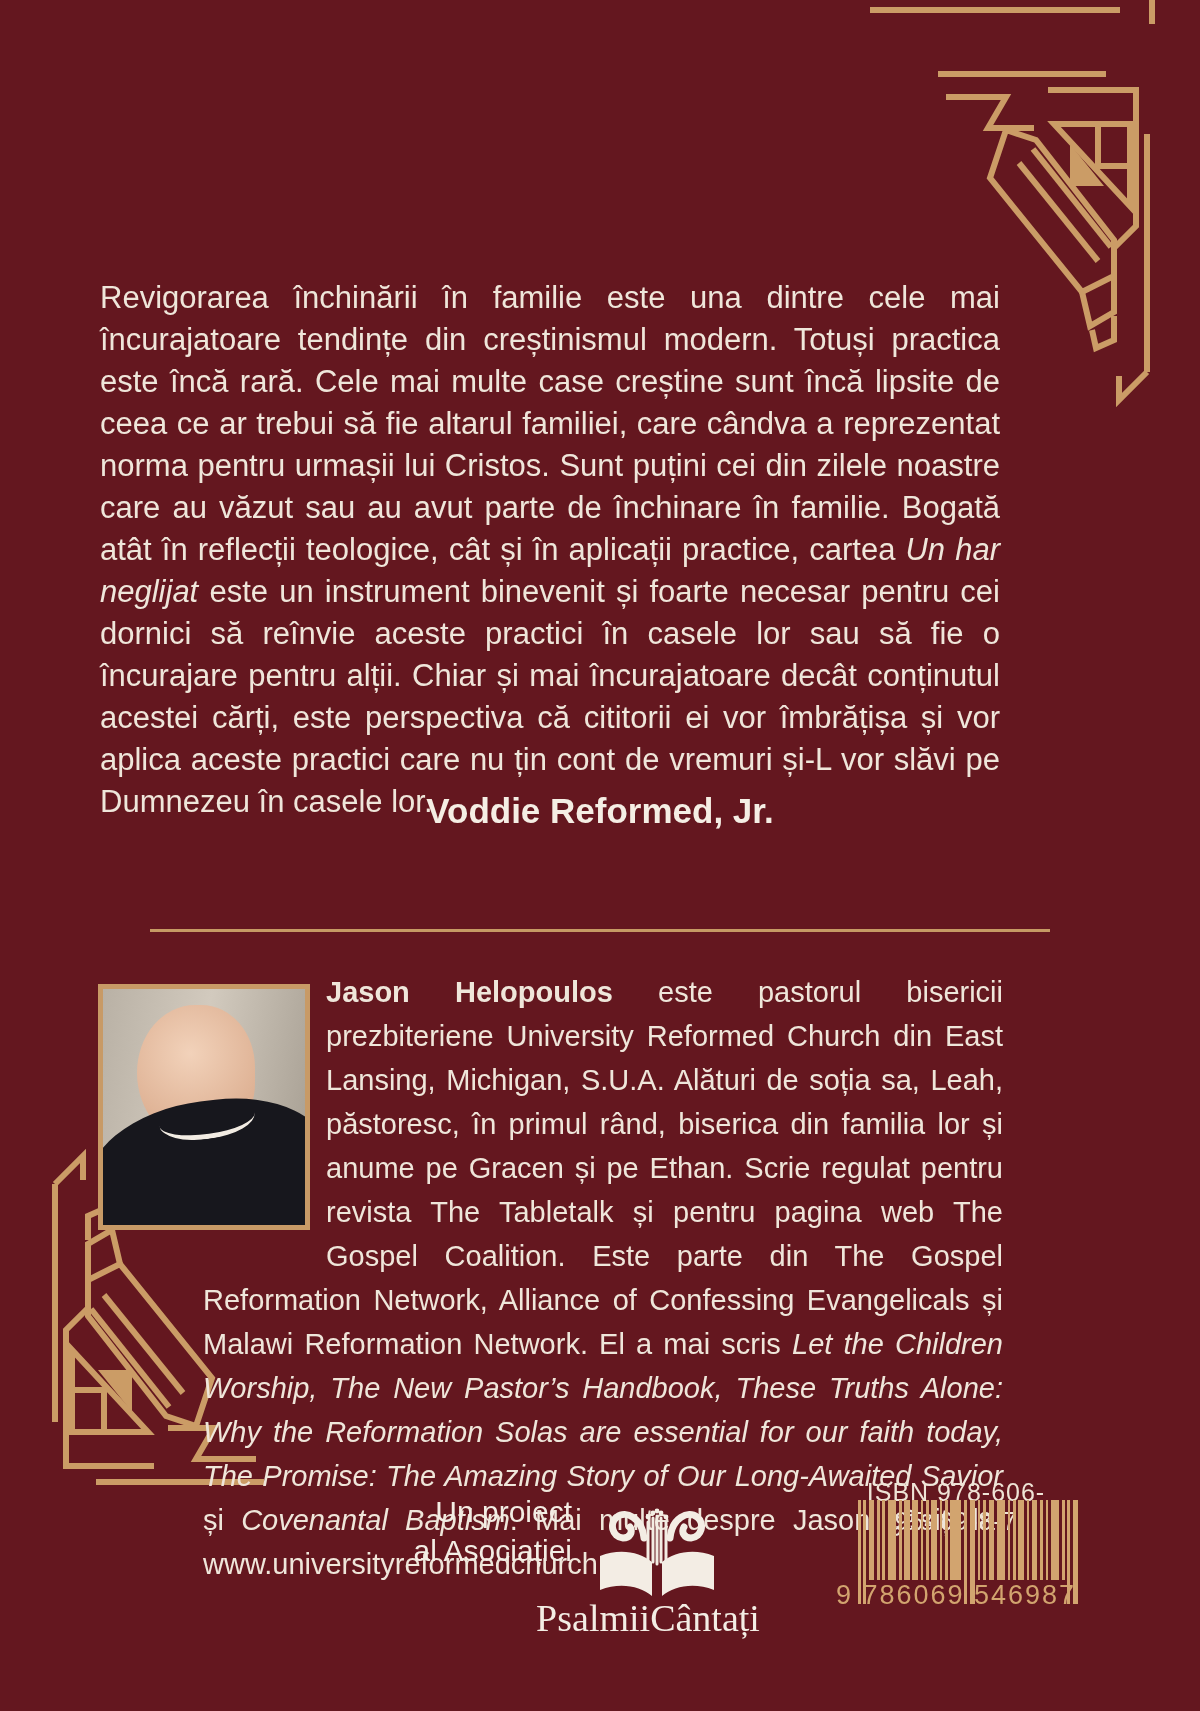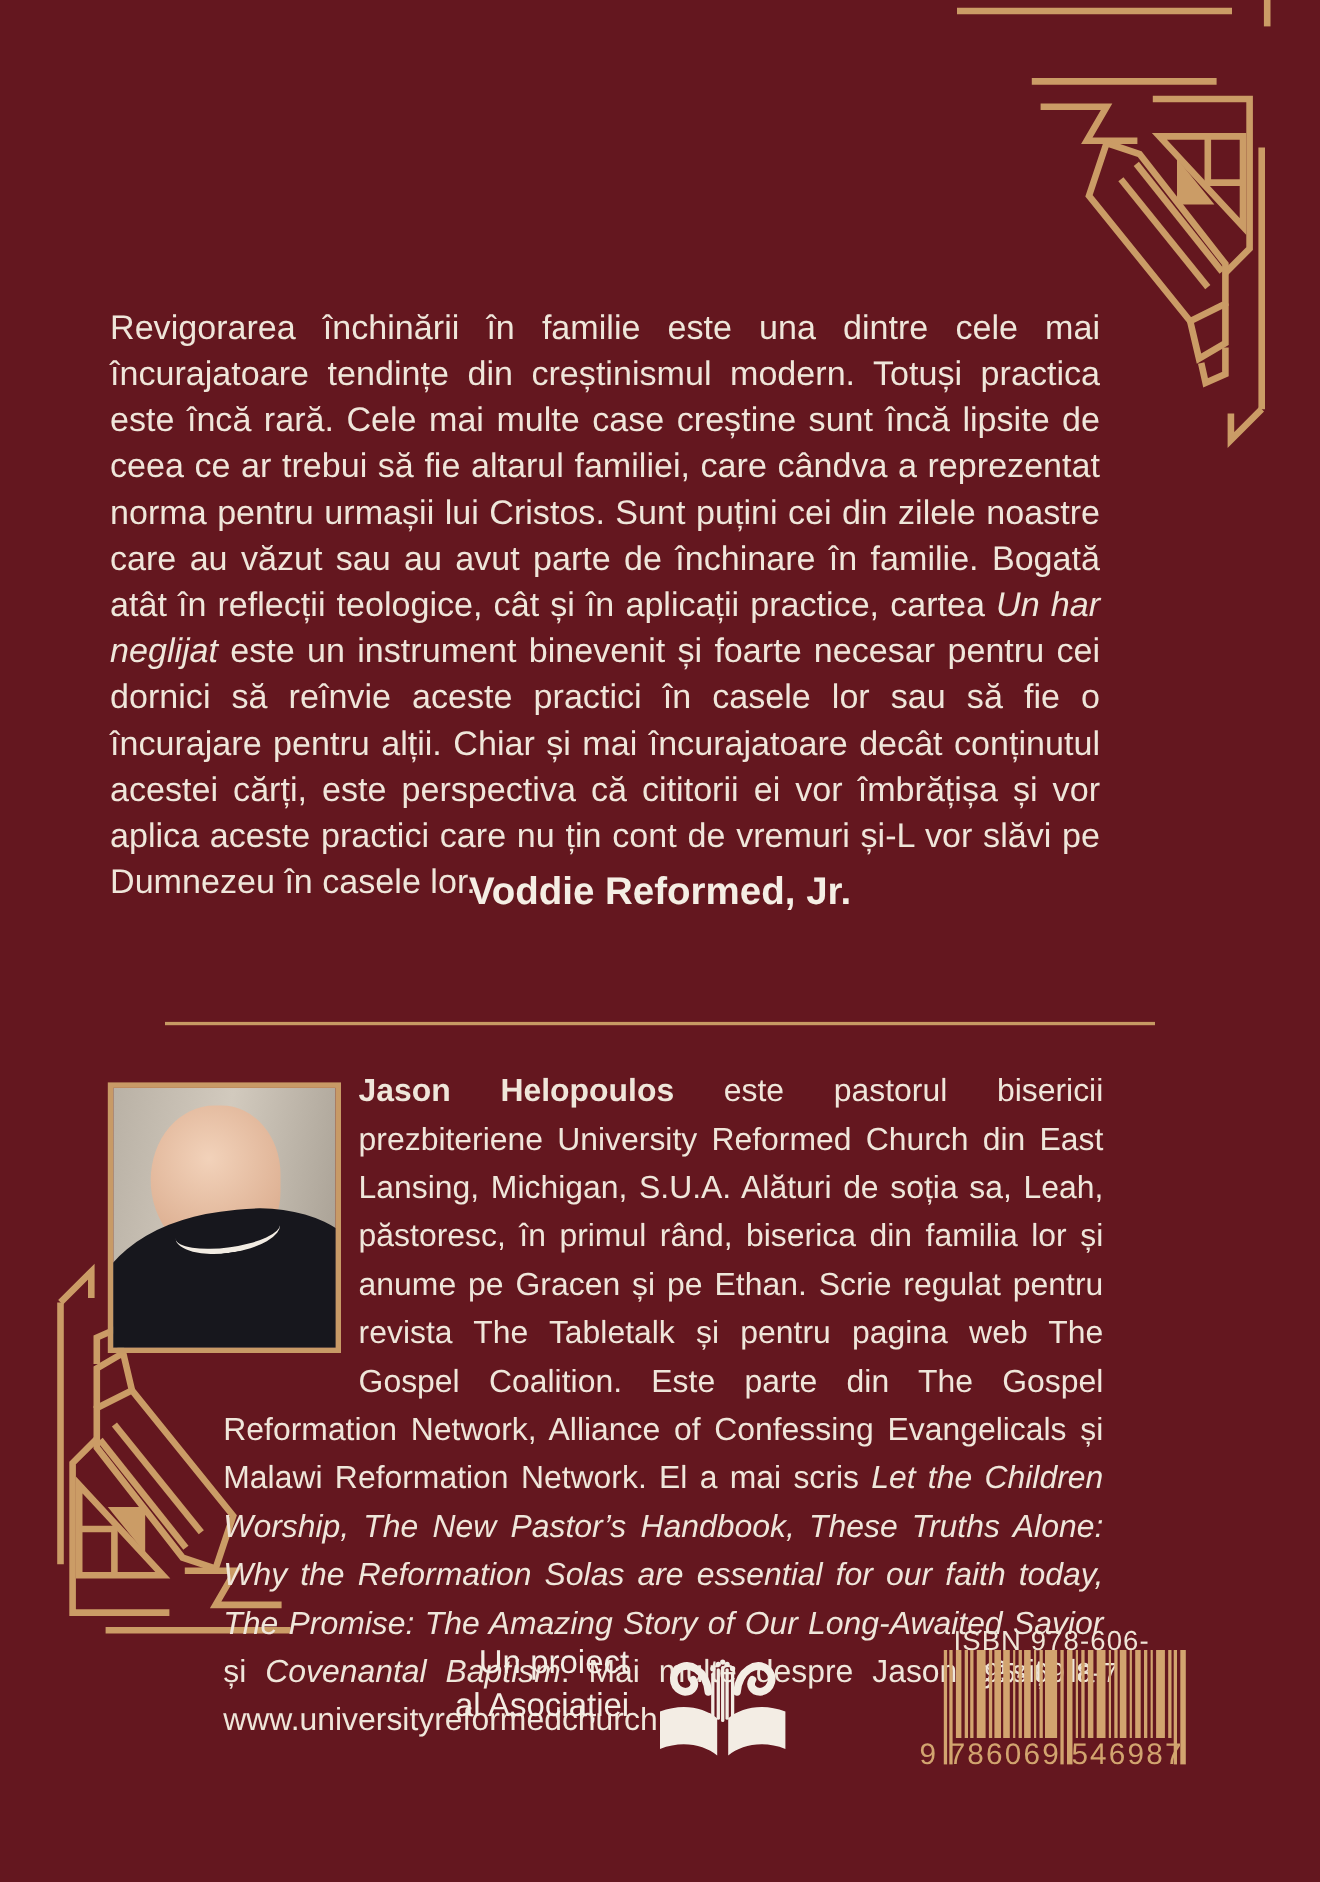--- a/index.html
+++ b/index.html
@@ -186,20 +186,21 @@
       <circle cx="57" cy="9" r="2.4" fill="#f3ede4" stroke="none"></circle>
       <circle cx="61" cy="7" r="2.4" fill="#f3ede4" stroke="none"></circle>
       <circle cx="65" cy="9" r="2.4" fill="#f3ede4" stroke="none"></circle>
       <circle cx="70" cy="13" r="2.4" fill="#f3ede4" stroke="none"></circle>
     </g>
 
     <path d="M4 52 C24 44 44 48 56 58 L56 92 C44 82 24 78 4 86 Z" fill="#f3ede4"></path>
     <path d="M118 52 C98 44 78 48 66 58 L66 92 C78 82 98 78 118 86 Z" fill="#f3ede4"></path>
   </svg>
 
+  <div class="logo-text">PsalmiiCântați</div>
 
   <div class="isbn-label">ISBN 978-606-95469-8-7</div>
 
   <div class="barcode">
     <div class="bars">
         <div class="bar tall" style="width: 2.78px;"></div>
         <div class="gap" style="width: 2.78px;"></div>
         <div class="bar tall" style="width: 2.78px;"></div>
         <div class="gap" style="width: 2.78px;"></div>
         <div class="bar" style="width: 5.56px;"></div>

